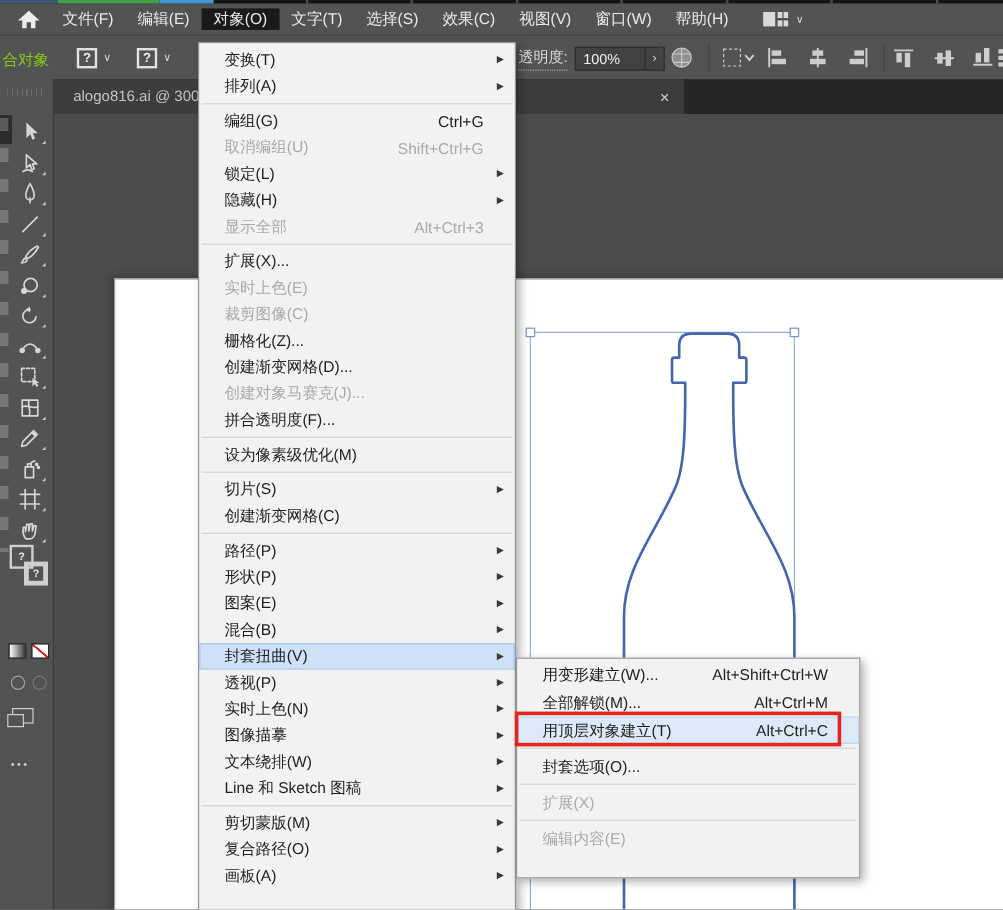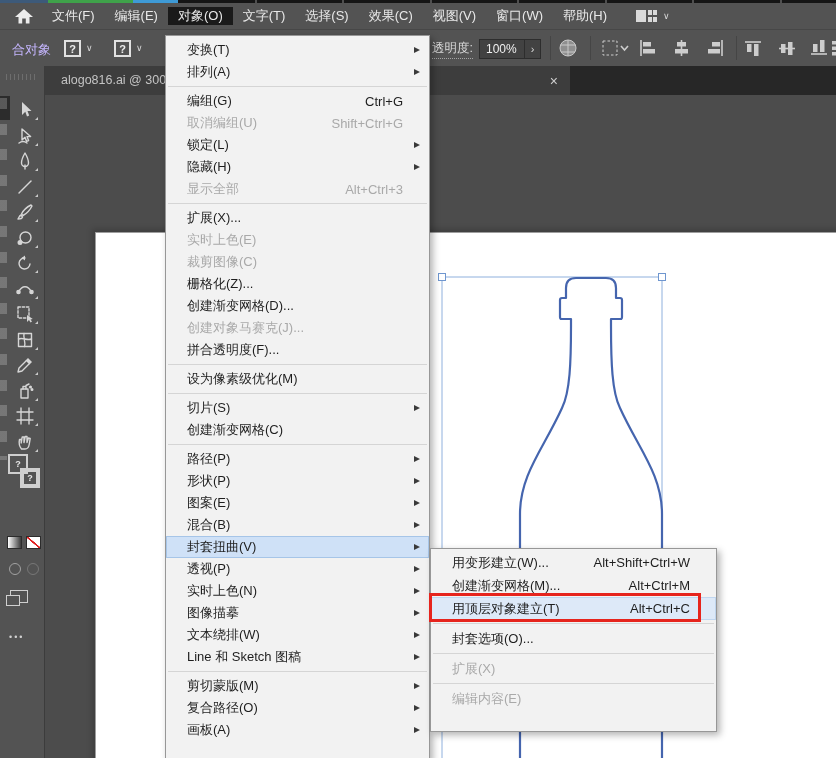--- a/index.html
+++ b/index.html
@@ -17,28 +17,28 @@
              display:flex; align-items:center; color:#e9e9e9; font-size:13px; }
   .mb-item { padding:0 10px; white-space:nowrap; }
   .mb-item.active { background:#1a1a1a; }
   #home-btn { margin:0 8px 0 14px; display:flex; align-items:center; }
   #ws-group { margin-left:18px; display:flex; align-items:center; gap:6px; }
   .chev { color:#d8d8d8; font-size:9px; line-height:1; }
 
   
   #optionsbar { position:absolute; left:0; top:29px; width:836px; height:37px; background:#535353;
                 border-top:1px solid #474747; display:flex; align-items:center; overflow:hidden; }
-  #opt-left-text { position:absolute; left:2px; top:11px; color:#c4b5fd; font-size:13px;margin-left:10px; }
+  #opt-left-text { position:absolute; left:2px; top:11px; color:#84cc16; font-size:13px; }
   .q-swatch { width:17px; height:17px; border:2px solid #e2e2e2; color:#ededed; font-size:11px; font-weight:bold;
               display:flex; align-items:center; justify-content:center; }
   .swatch-group { display:flex; align-items:center; gap:5px; position:absolute; top:10px; }
   .opt-vsep { position:absolute; top:6px; width:1px; height:24px; background:#454545; }
   #opacity-group { position:absolute; left:432px; top:9px; display:flex; align-items:center; gap:6px; }
   #opacity-label { color:#dadada; font-size:12.5px; border-bottom:1px dotted #a5a5a5; padding-bottom:1px; }
-  #opacity-box { display:flex; align-items:center; background:#424242; border:1px solid #2d2d2d; height:20px; }
+  #opacity-box { display:flex; align-items:center; background:#424242; border:1px solid #2d2d2d; height:20px;gap:13px; }
   #opacity-value { width:44px; padding-left:6px; color:#f0f0f0; font-size:12px; }
   #opacity-arrow { width:16px; height:18px; border-left:1px solid #2d2d2d; color:#d8d8d8; font-size:11px;
                    display:flex; align-items:center; justify-content:center; }
   .ob-icon { position:absolute; top:8px; }
   .align-icon { position:absolute; top:9px; }
 
   
   #tabbar { position:absolute; left:45px; top:66px; width:791px; height:29px; background:#272727; }
   #doc-tab { position:absolute; left:0; top:0; width:525px; height:29px; background:#3d3d3d;
              display:flex; align-items:center; color:#c4c4c4; font-size:12.5px; }
@@ -448,21 +448,21 @@
         <span class="arr">▶</span>
       </div>
   </div>
 
   <div class="menu" id="submenu">
     <div class="mi">
         <span>用变形建立(W)...</span>
         <span class="sc">Alt+Shift+Ctrl+W</span>
       </div>
     <div class="mi">
-        <span>创建渐变网格(M)...</span>
+        <span>全部解锁(M)...</span>
         <span class="sc">Alt+Ctrl+M</span>
       </div>
     <div class="mi hl">
         <span>用顶层对象建立(T)</span>
         <span class="sc">Alt+Ctrl+C</span>
       </div>
     <div class="msep"></div>
     <div class="mi">
         <span>封套选项(O)...</span>
       </div>

